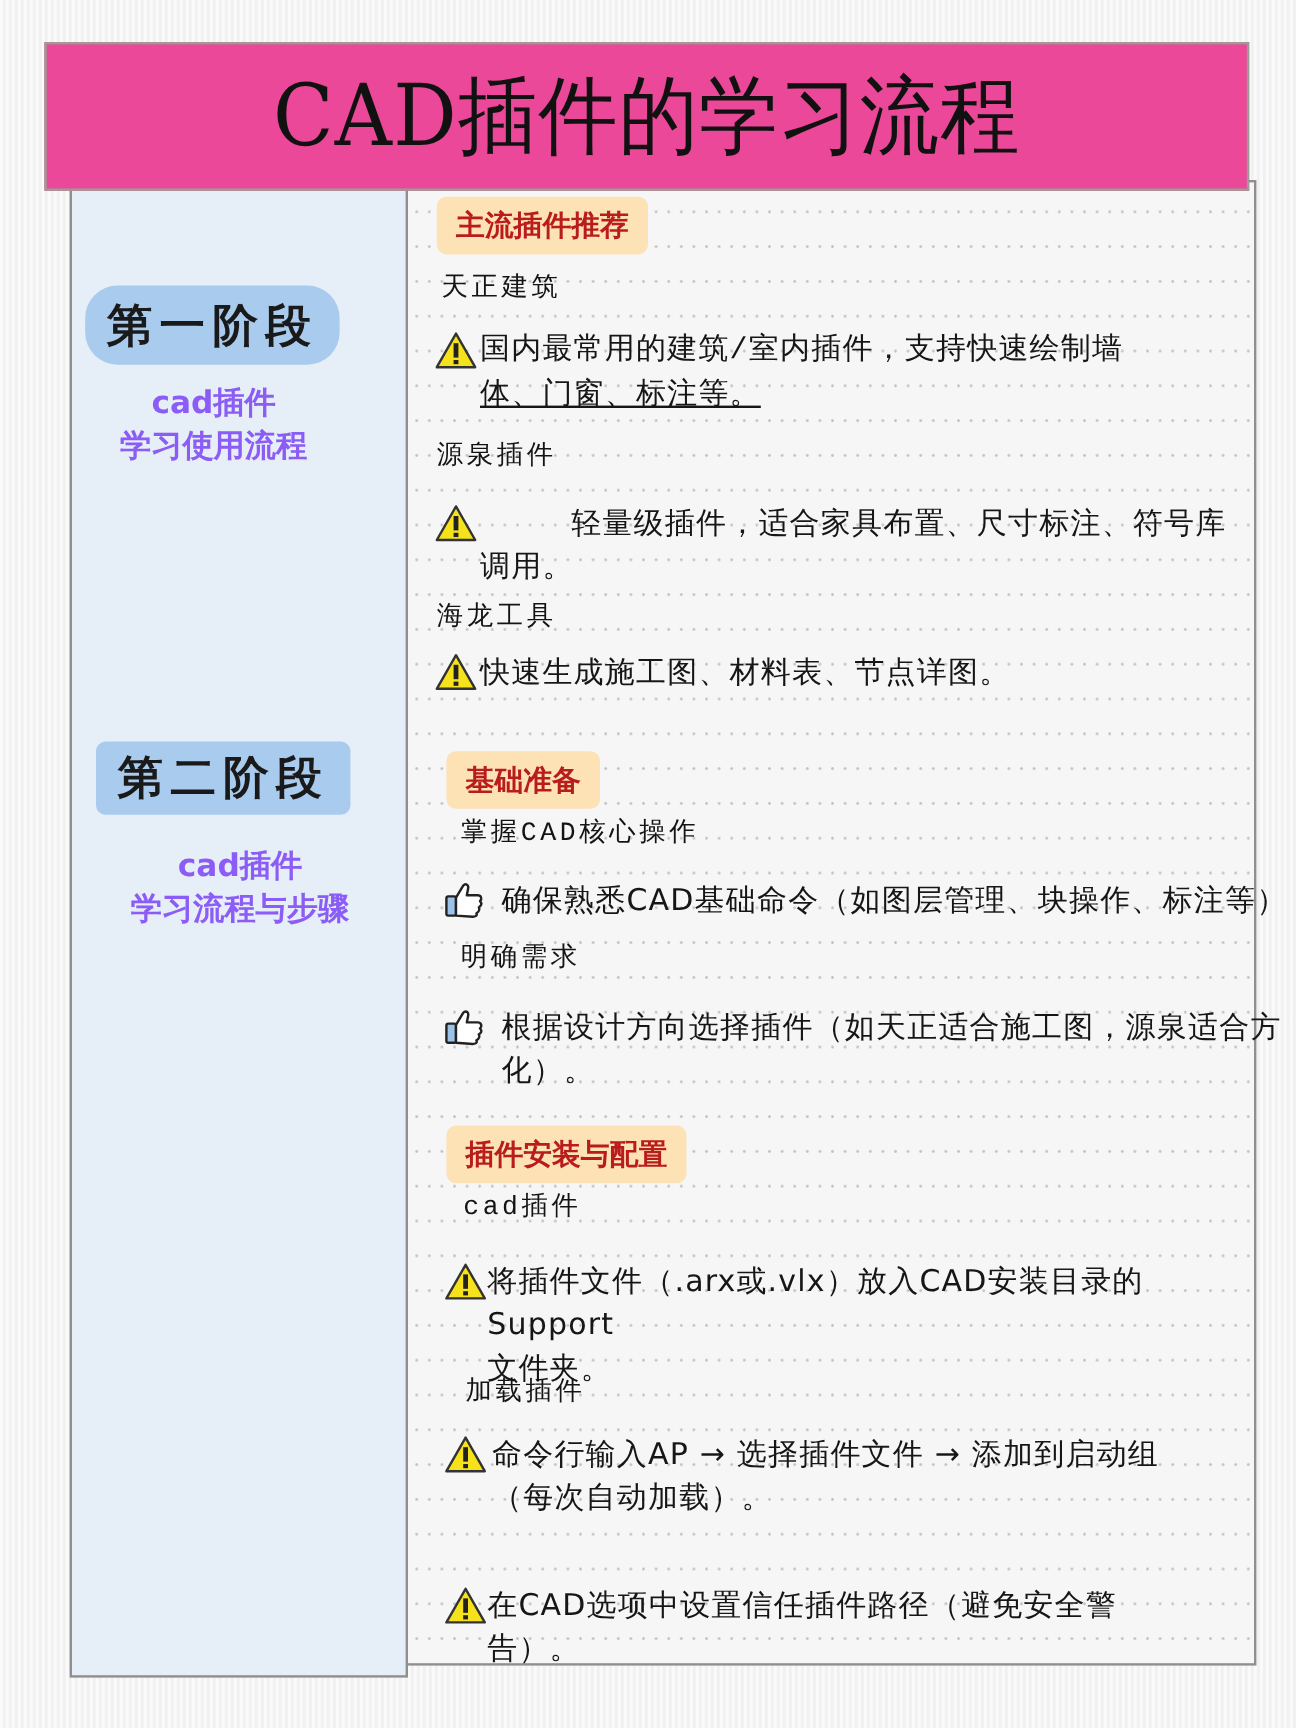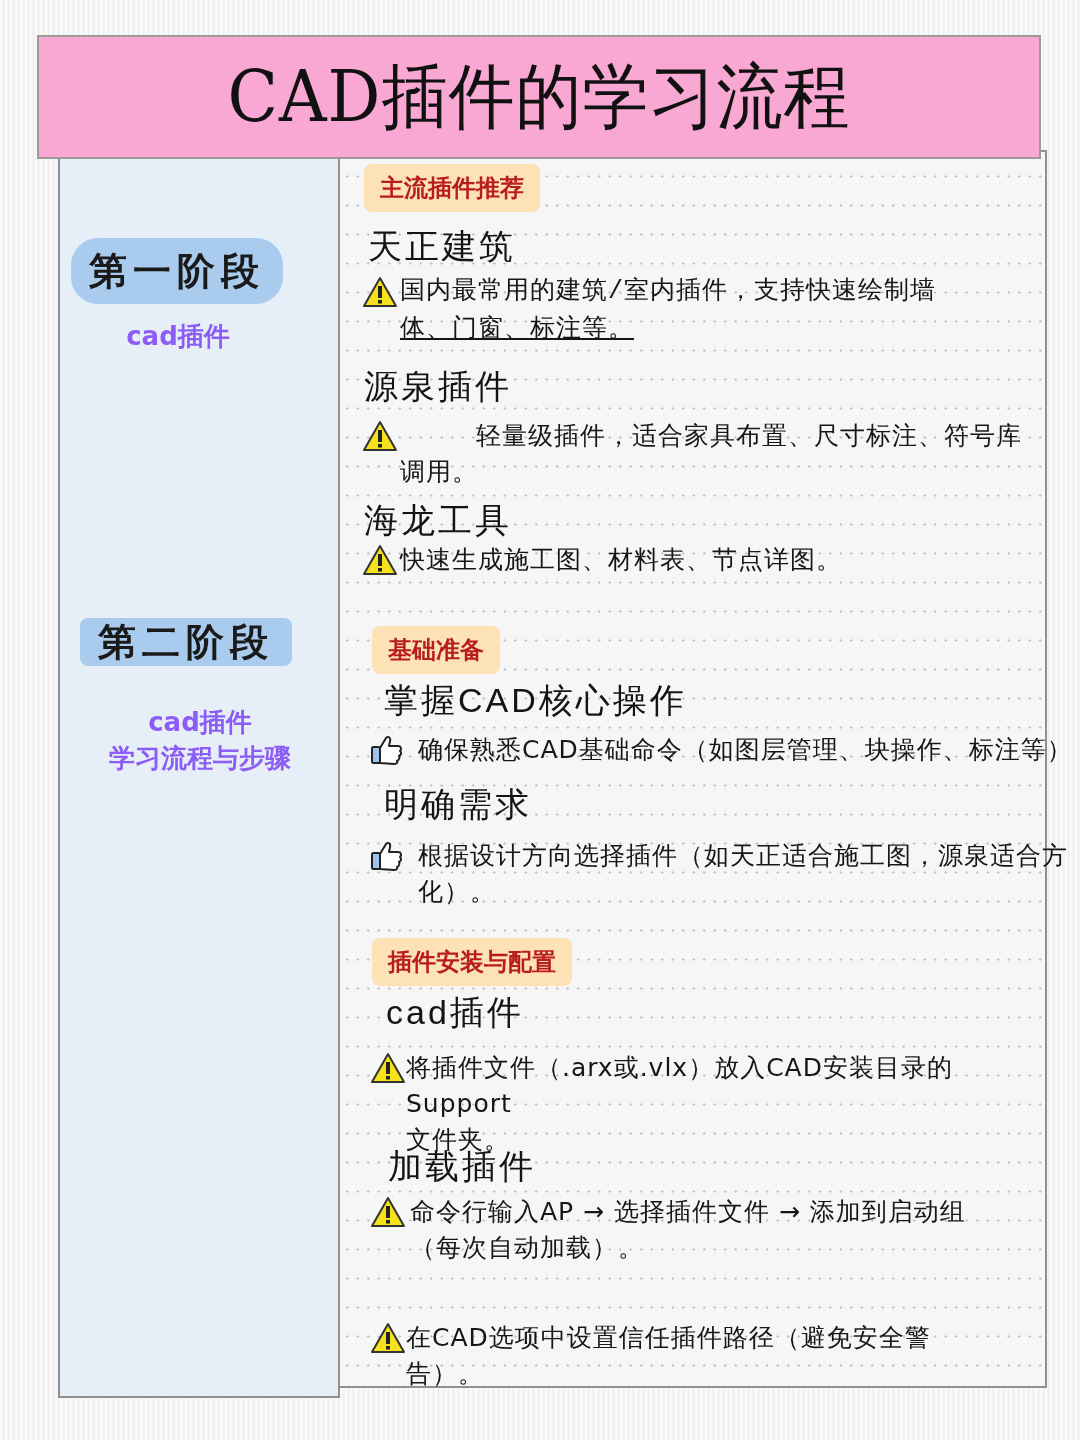--- a/index.html
+++ b/index.html
@@ -15,21 +15,21 @@
     background-image: repeating-linear-gradient(90deg, rgba(255,255,255,0.55) 0px, rgba(255,255,255,0.55) 2px, rgba(230,230,230,0.35) 3px, rgba(255,255,255,0.0) 5px);
     font-family: "DejaVu Sans", sans-serif;
     color: #111;
   }
   .title-box {
     position: absolute;
     left: 37px;
     top: 35px;
     width: 1004px;
     height: 124px;
-    background: #f9a8d4;
+    background: #ec4899;
     border: 2px solid #9e9a96;
     box-sizing: border-box;
     z-index: 3;
     display: flex;
     align-items: center;
     justify-content: center;
   }
   .title-text {
     font-family: "DejaVu Serif", serif;
     font-size: 66px;
@@ -93,22 +93,22 @@
     font-weight: bold;
     font-size: 24px;
     color: #b91c1c;
     padding: 0 16px;
     height: 48px;
     line-height: 48px;
     white-space: nowrap;
   }
   .item-title {
     position: absolute;
-    font-family: Liberation Sans, sans-serif;
-    font-size: 34px;
+    font-family: Liberation Mono, monospace;
+    font-size: 22px;
     color: #141414;
     white-space: nowrap;
     letter-spacing: 3px;
   }
   .item-desc {
     position: absolute;
     font-family: "DejaVu Sans", sans-serif;
     font-size: 25px;
     line-height: 36px;
     color: #161616;
@@ -132,23 +132,24 @@
 <div class="title-box">
   <span class="title-text">CAD插件的学习流程</span>
 </div>
 
 <div class="sidebar">
   <div class="stage-badge" style="left:11px; top:86px; width:212px; height:66px;border-radius:27px;">
     <span>第一阶段</span>
   </div>
   <div class="stage-sub" style="left:0; top:166px; width:236px;">
     <div>cad插件</div>
-  </div>
-
-  <div class="stage-badge" style="left:20px; top:466px; width:212px; height:48px;">
+    <div>学习使用流程</div>
+  </div>
+
+  <div class="stage-badge" style="left:20px; top:466px; width:212px; height:61px;">
     <span>第二阶段</span>
   </div>
   <div class="stage-sub" style="left:20px; top:552px; width:240px;">
     <div>cad插件</div>
     <div>学习流程与步骤</div>
   </div>
 </div>
 
 <div class="main-panel">
 

